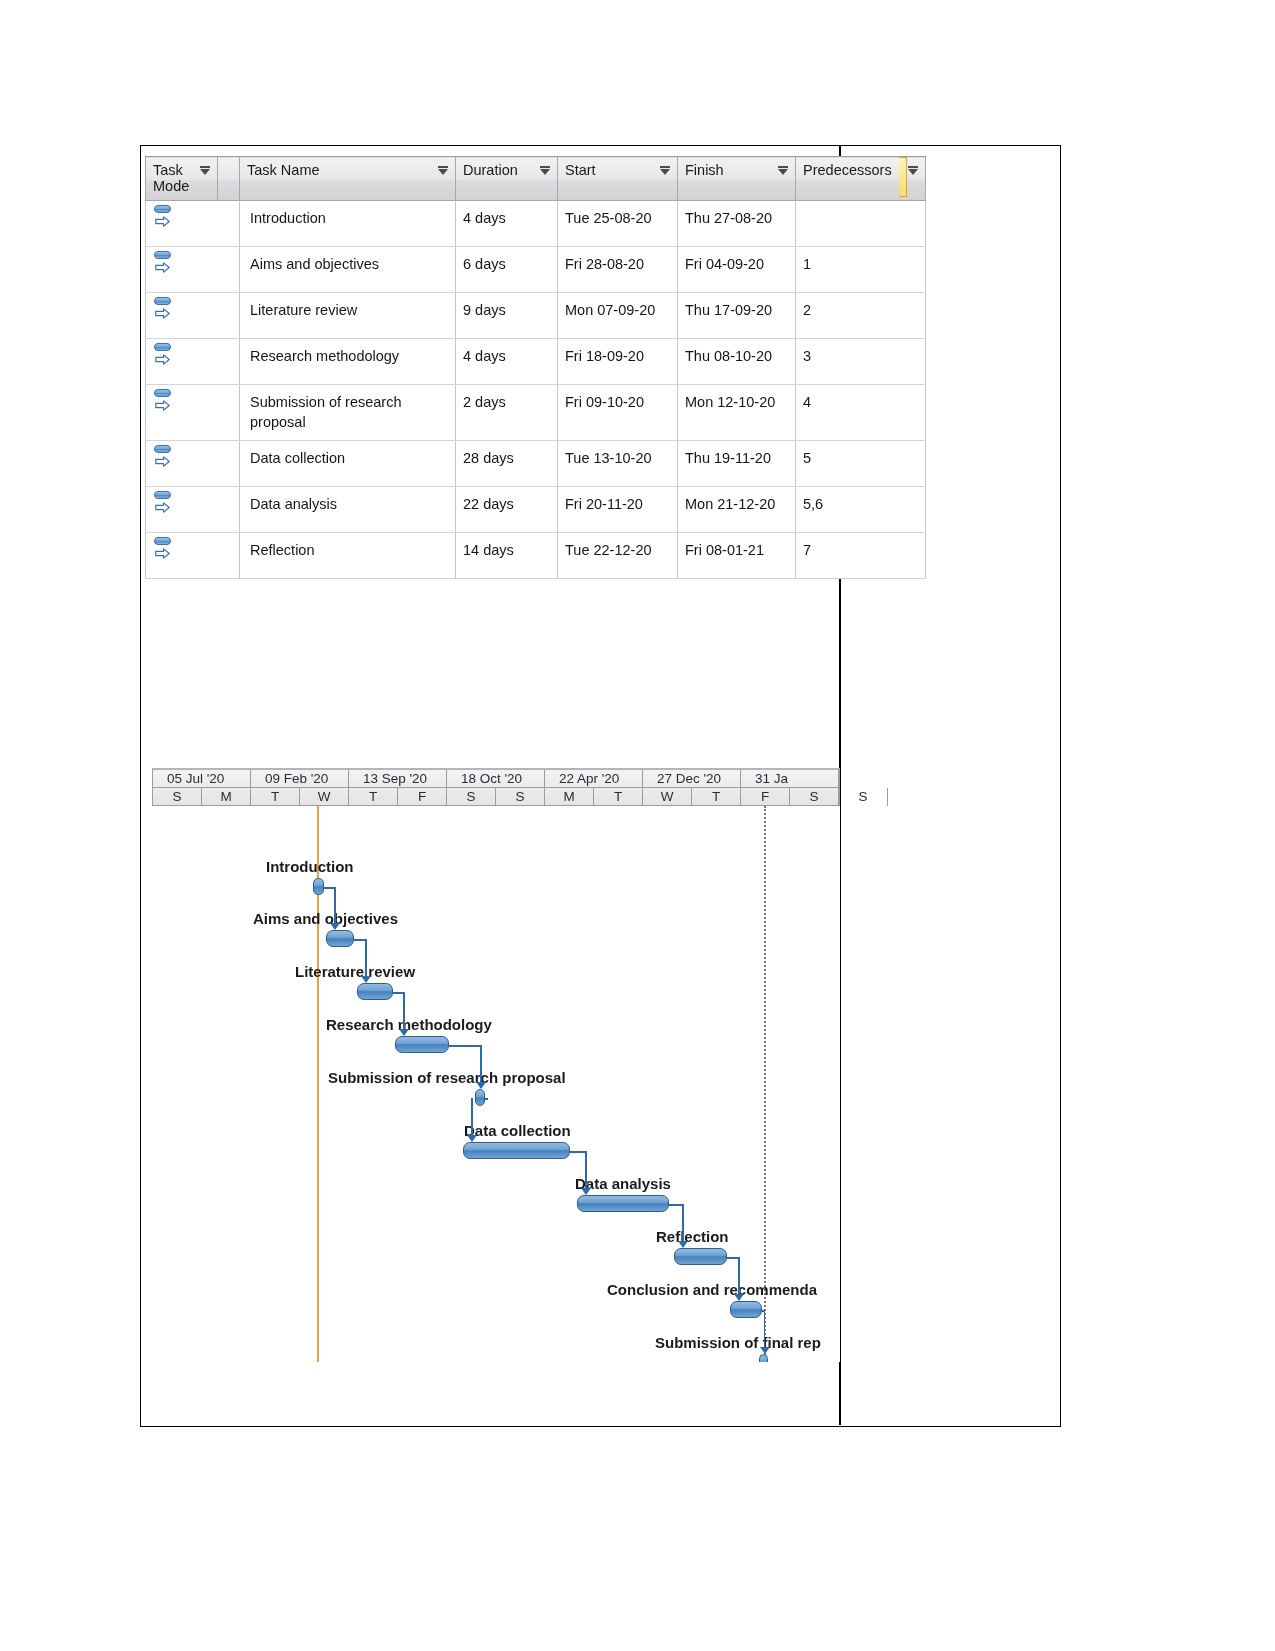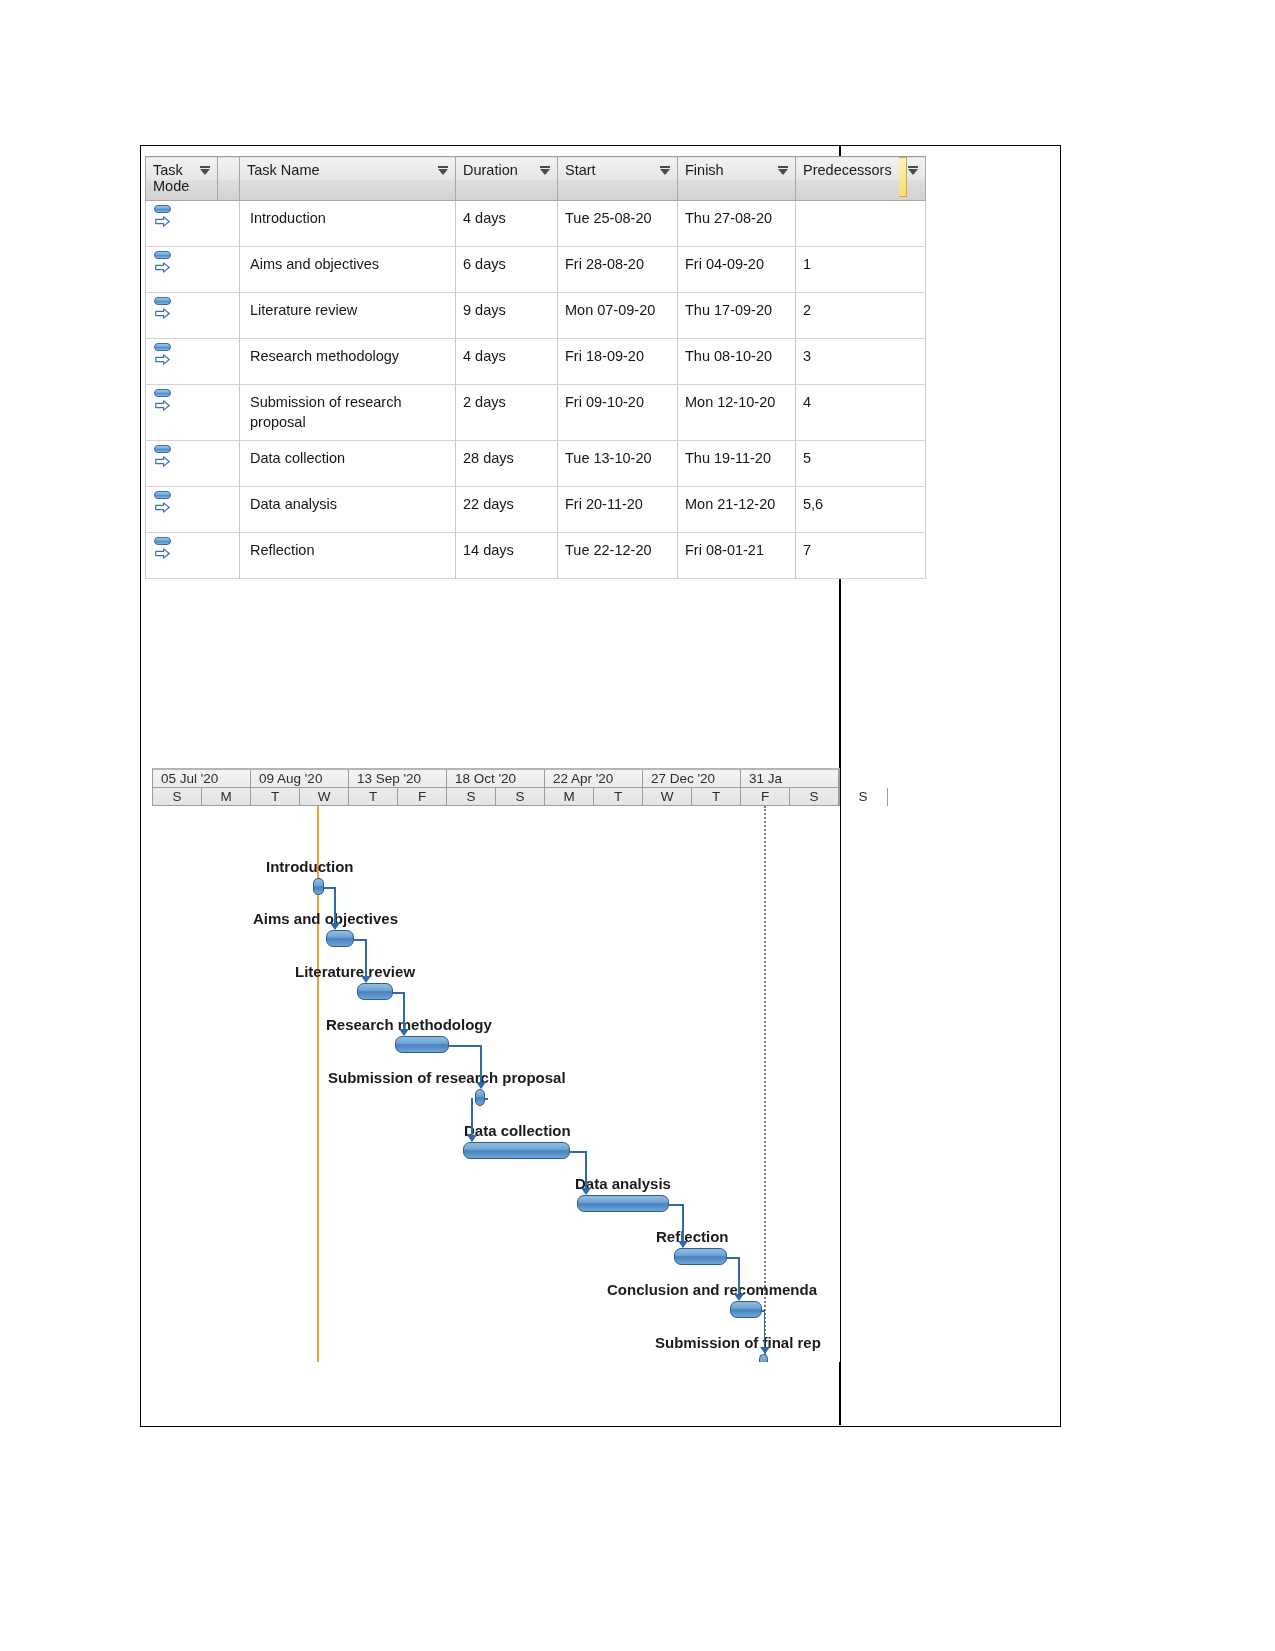--- a/index.html
+++ b/index.html
@@ -171,21 +171,21 @@
     font-size: 13.5px;
     color: #2b2b33;
     line-height: 18px;
     box-sizing: border-box;
     overflow: hidden;
     white-space: nowrap;
   }
   .tl-cell.month {
     width: 98px;
     flex: 0 0 98px;
-    padding-left: 8px;
+    padding-left: 14px;
     text-align: left;
   }
   .tl-cell.day {
     width: 49px;
     flex: 0 0 49px;
     text-align: center;
   }
   .tl-pad { flex: 1 1 auto; }
 
   
@@ -383,21 +383,21 @@
     </tbody>
 </table>
 
 <div id="add-column-strip"></div>
 
 <div id="gantt">
 
   <div id="timeline">
     <div class="tl-row months" id="tl-months">
         <div class="tl-cell month">05 Jul '20</div>
-        <div class="tl-cell month">09 Aug '20</div>
+        <div class="tl-cell month">09 Feb '20</div>
         <div class="tl-cell month">13 Sep '20</div>
         <div class="tl-cell month">18 Oct '20</div>
         <div class="tl-cell month">22 Apr '20</div>
         <div class="tl-cell month">27 Dec '20</div>
         <div class="tl-cell month">31 Ja</div>
         <div class="tl-pad"></div>
       </div>
     <div class="tl-row days" id="tl-days">
         <div class="tl-cell day">S</div>
         <div class="tl-cell day">M</div>

